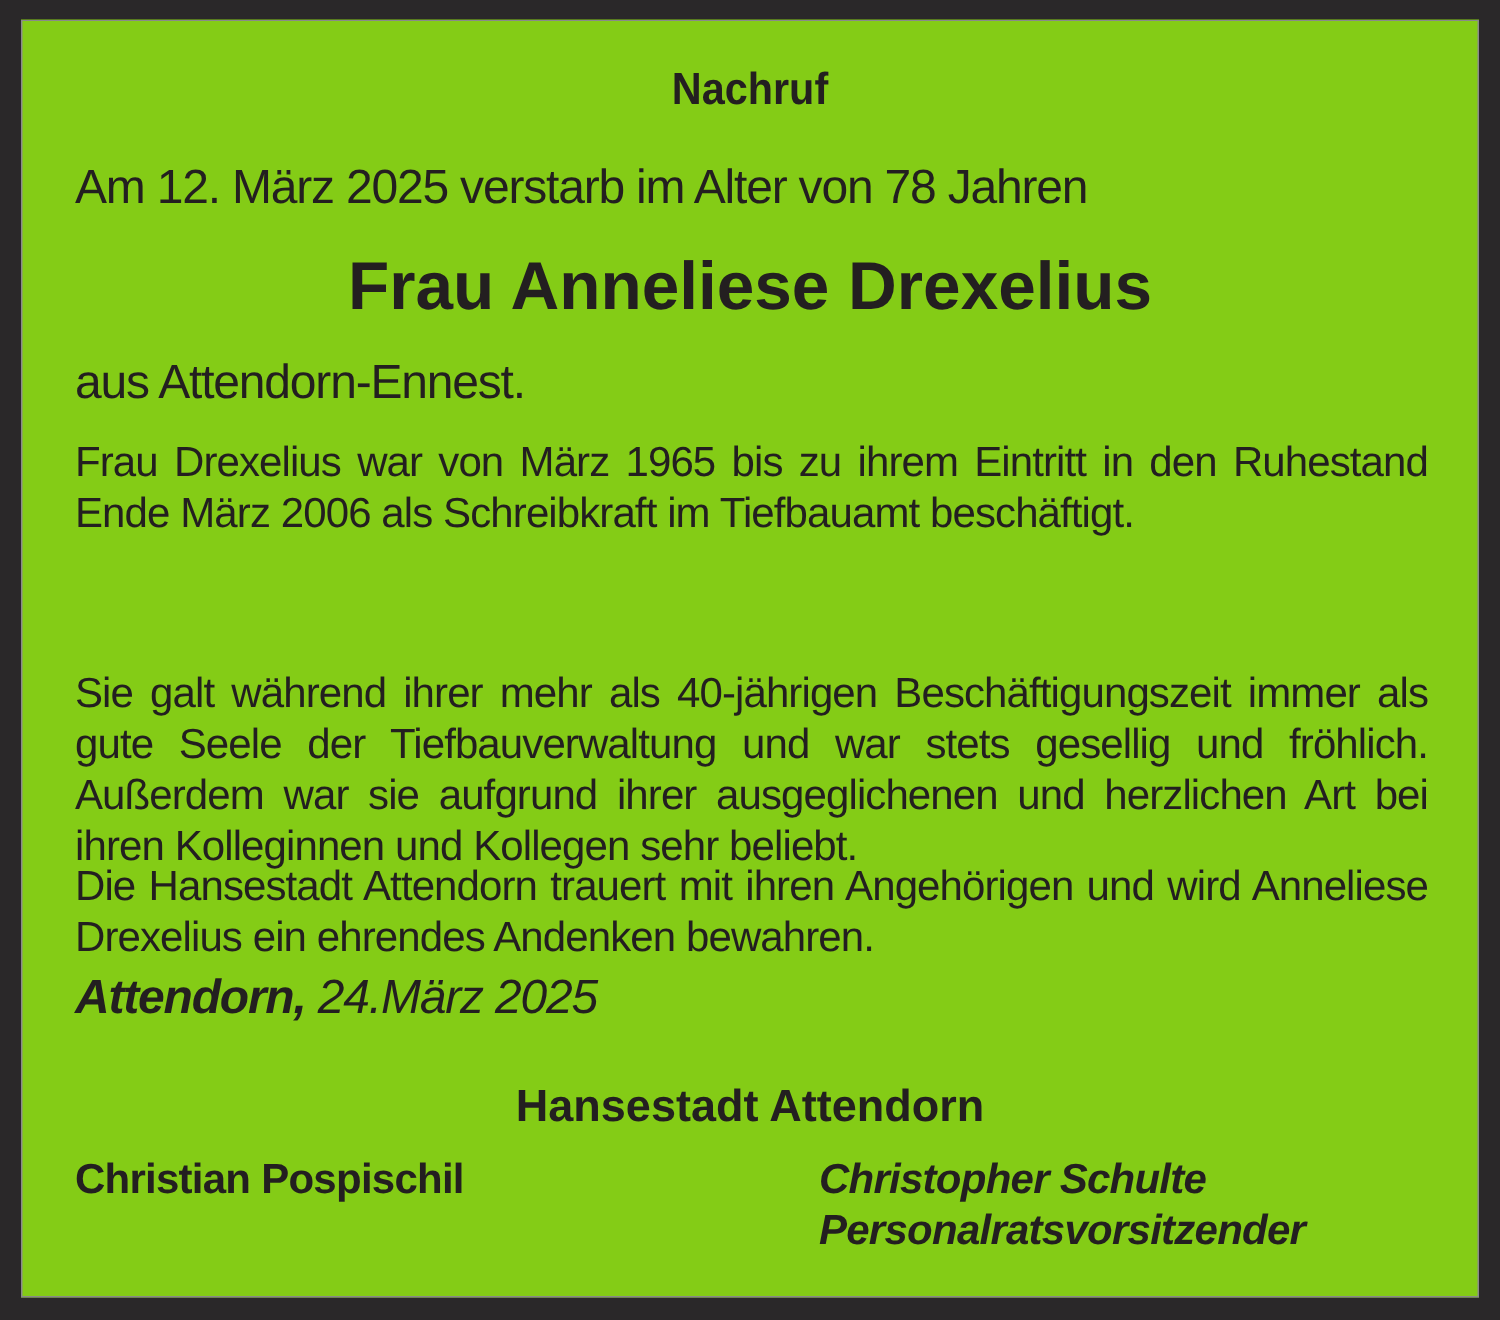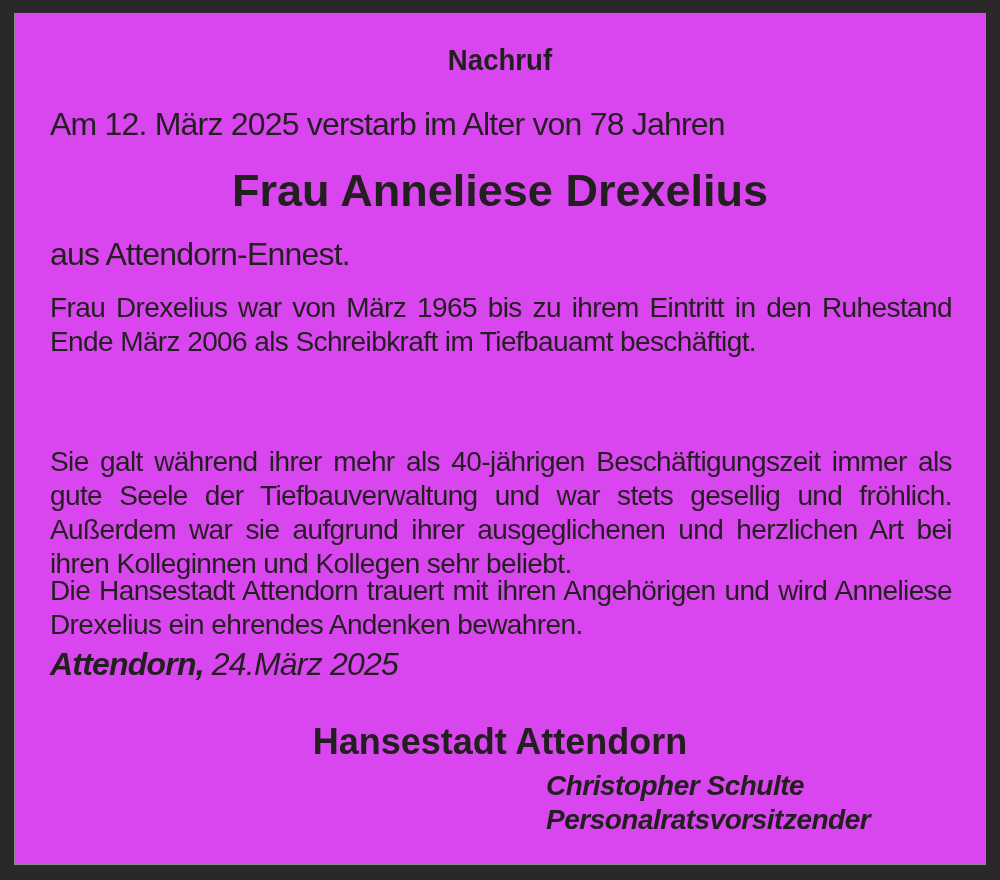--- a/index.html
+++ b/index.html
@@ -8,21 +8,21 @@
     background: #2a2829;
     position: relative;
     overflow: hidden;
     font-family: "Liberation Sans", sans-serif;
     color: #231f20;
   }
   .page {
     position: absolute;
     left: 14px; top: 13px;
     width: 972px; height: 852px;
-    background: #d946ef;
+    background: #84cc16;
     box-shadow: inset 0 0 0 1px #8a8a8a;
   }
   .title {
     position: absolute; left: 0; right: 0; top: 30px;
     text-align: center; font-weight: bold; font-size: 30px;
     transform: scaleX(0.92);
   }
   .line { position: absolute; left: 36px; width: 902px; font-size: 32px; line-height: 34px; }
   .name {
     position: absolute; left: 0; right: 0; top: 152px;
@@ -31,21 +31,21 @@
   .para {
     position: absolute; left: 36px; width: 902px;
     font-size: 28px; line-height: 34px;
     text-align: justify;
     letter-spacing: -0.6px;
   }
   .para.last-left { text-align-last: left; }
   .bold { font-weight: bold; }
   .org {
     position: absolute; left: 0; right: 0; top: 708px;
-    text-align: center; font-weight: bold; font-size: 36px;
+    text-align: center; font-weight: bold; font-size: 30px;
   }
   .sig { position: absolute; font-weight: bold; font-size: 28px; line-height: 34px; letter-spacing: -0.5px; }
 </style>
 </head>
 <body>
 
 <div class="page">
   <div class="title">Nachruf</div>
 
   <div class="line" style="top:94px; letter-spacing:-0.8px;">Am 12. März 2025 verstarb im Alter von 78 Jahren</div>
@@ -60,19 +60,20 @@
 
   <div class="para last-left" style="top:561px;">Die Hansestadt Attendorn trauert mit ihren Angehörigen und wird Anneliese Drexelius ein ehrendes Andenken bewahren.</div>
 
   <div class="line" style="top:634px; letter-spacing:-0.8px;font-style:italic;">
     <span class="bold">Attendorn,</span><span> 24.März 2025</span>
   </div>
 
   <div class="org">Hansestadt Attendorn</div>
 
   <div class="sig" style="left:36px; top:756px;">
+    <div>Christian Pospischil</div>
   </div>
 
   <div class="sig" style="left:532px; top:756px;font-style:italic;">
     <div>Christopher Schulte</div>
     <div>Personalratsvorsitzender</div>
   </div>
 </div>
 
 </body></html>

